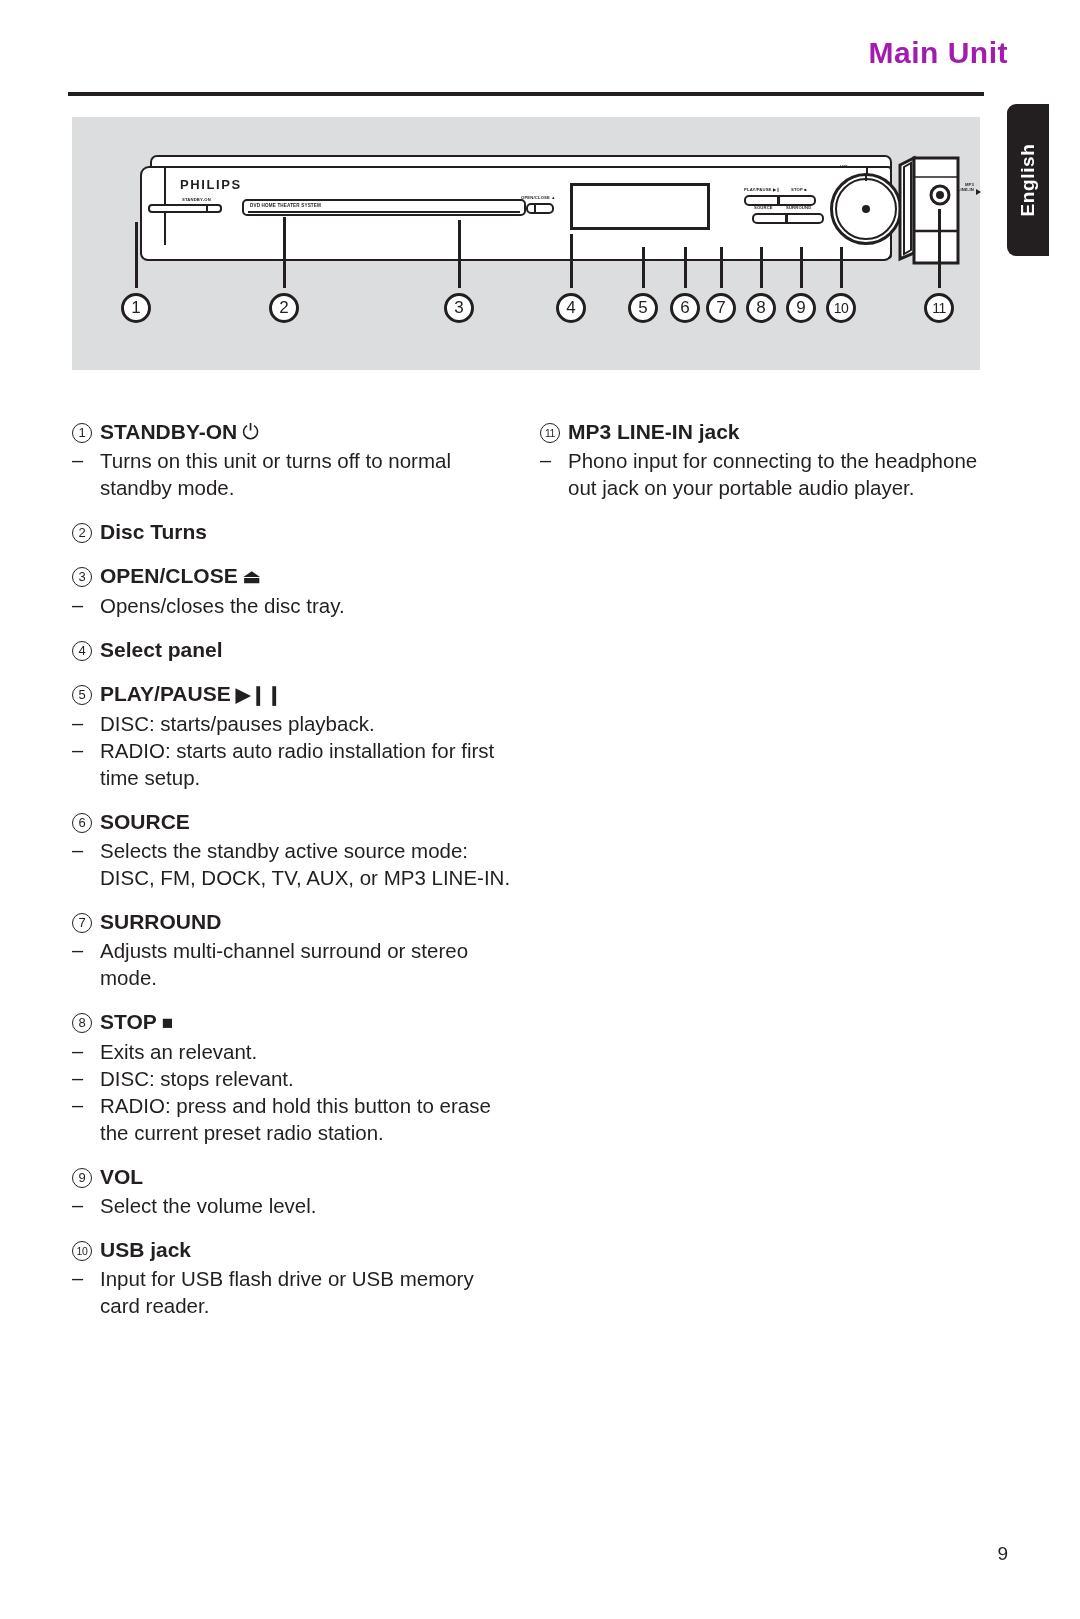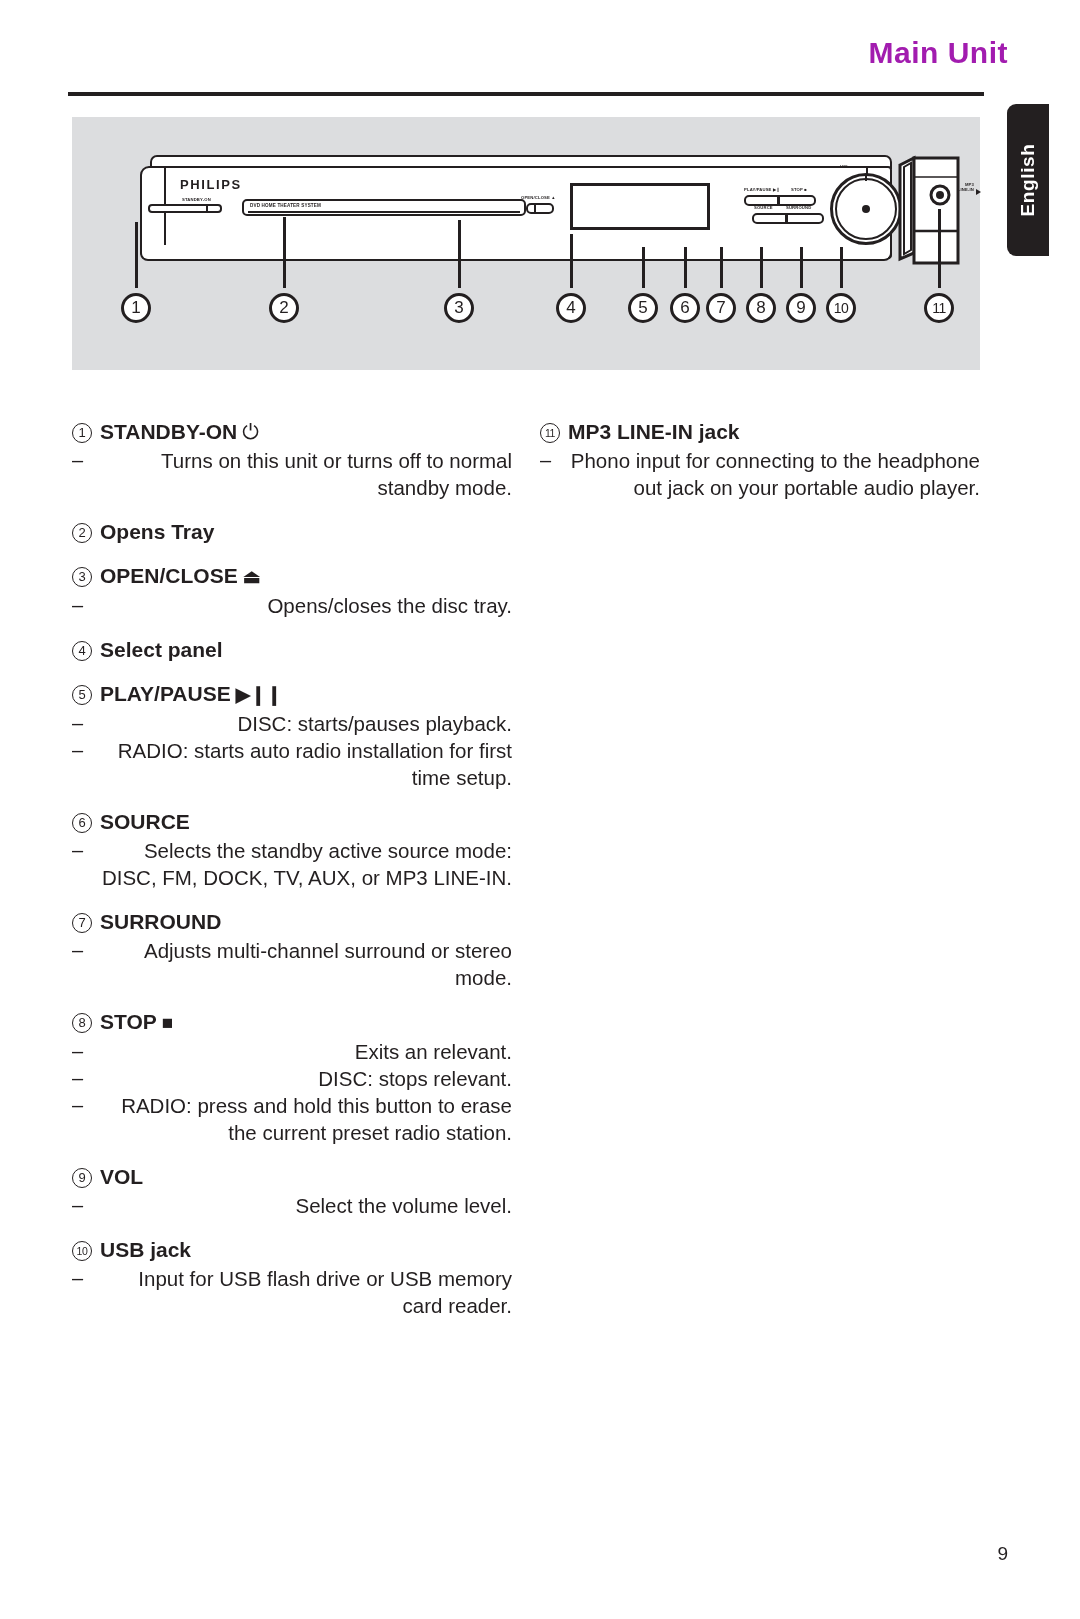--- a/index.html
+++ b/index.html
@@ -387,21 +387,20 @@
   }
   .bullet .dash {
     flex: 0 0 auto;
     width: 28px;
     font-size: 20px;
     line-height: 27px;
   }
   .bullet .btext {
     flex: 1 1 auto;
     line-height: 27px;
-    text-align: right;
   }
 
   .page-number {
     position: absolute;
     right: 72px;
     bottom: 54px;
     font-size: 19px;
     color: #231f20;
   }
 </style>
@@ -514,21 +513,21 @@
         <span class="head-glyph power">⏻</span>
       </div>
       <div class="bullet">
         <span class="dash">–</span>
         <span class="btext">Turns on this unit or turns off to normal standby mode.</span>
       </div>
     </div>
     <div class="entry">
       <div class="entry-head">
         <span class="num-circle">2</span>
-        <span class="head-text">Opens Tray</span>
+        <span class="head-text">Disc Turns</span>
       </div>
     </div>
     <div class="entry">
       <div class="entry-head">
         <span class="num-circle">3</span>
         <span class="head-text">OPEN/CLOSE</span>
         <span class="head-glyph">⏏</span>
       </div>
       <div class="bullet">
         <span class="dash">–</span>

